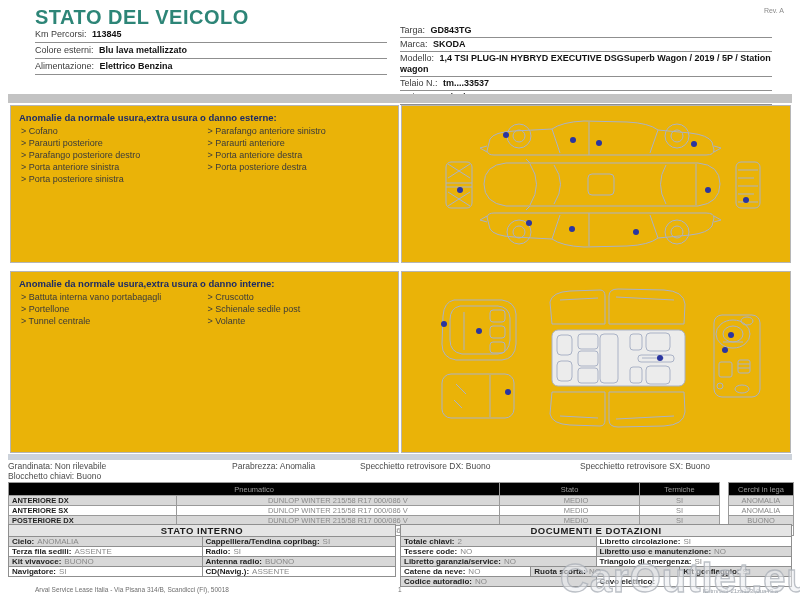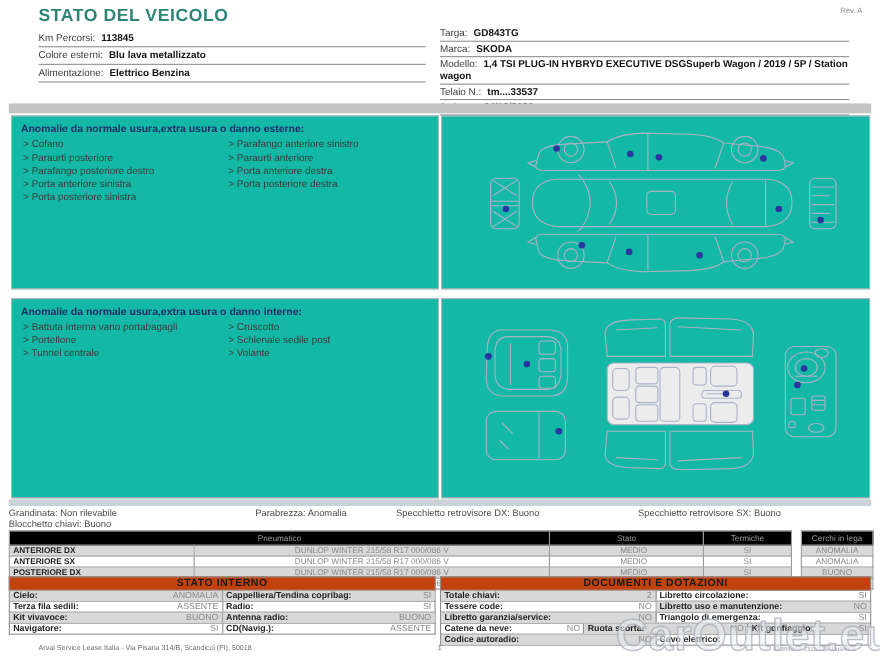--- a/index.html
+++ b/index.html
@@ -1,35 +1,35 @@
 <!DOCTYPE html>
 <html><head>
 <meta charset="utf-8">
 <style>
   html,body{margin:0;padding:0;}
   body{
     width:800px;height:600px;position:relative;overflow:hidden;
     background:#ffffff;font-family:"Liberation Sans",sans-serif;color:#333;
   }
   
-  .page-title{position:absolute;left:35px;top:6px;font-size:16px;font-weight:bold;
+  .page-title{position:absolute;left:35px;top:6px;font-size:20px;font-weight:bold;
     color:#2d8577;letter-spacing:.5px;}
   .rev{position:absolute;right:16px;top:7px;font-size:7px;color:#8a8a8a;}
   .info-block{position:absolute;font-size:9px;line-height:11px;}
   #info-left{left:35px;top:27px;width:352px;}
   #info-right{left:400px;top:24px;width:372px;}
   .irow{border-bottom:1px solid #8f8f8f;padding:1px 0 1px 0;}
   #info-left .irow{padding:2px 0;}
   .lbl{color:#3c3c3c;}
   .val{font-weight:bold;color:#121212;margin-left:3px;}
   
   .gbar1{position:absolute;left:8px;top:94px;width:784px;height:9px;background:#c3c3c3;}
   .gbar2{position:absolute;left:8px;top:454px;width:784px;height:6px;background:#ccd2da;}
   
-  .box{position:absolute;background:#14b8a6;border:1px solid #b5b5b5;box-sizing:border-box;}
+  .box{position:absolute;background:#eab308;border:1px solid #b5b5b5;box-sizing:border-box;}
   #box-ext-list{left:10px;top:105px;width:389px;height:158px;}
   #box-ext-diag{left:401px;top:105px;width:390px;height:158px;}
   #box-int-list{left:10px;top:271px;width:389px;height:182px;}
   #box-int-diag{left:401px;top:271px;width:390px;height:182px;}
   .box-title{font-size:9.5px;font-weight:bold;color:#1c2b66;padding:6px 8px 3px 8px;}
   .cols{display:flex;padding:0 4px 0 10px;}
   .col{width:188px;font-size:9px;line-height:11.5px;color:#3a3a3a;}
   .col div{margin-bottom:.5px;}
   .diag{width:100%;height:100%;display:block;}
   
@@ -49,26 +49,26 @@
   .tyres td.pos{font-weight:bold;color:#222;text-align:left;padding-left:3px;width:168px;}
   .t-main td.pn{width:330px;}
   .t-main td.st{width:128px;padding-left:15px;}
   .t-main td.tm{width:78px;}
   tr.shade td{background:#d8d8d8;}
   td.shadec{background:#d8d8d8;}
   
   .bt{position:absolute;top:524px;font-size:8px;box-sizing:border-box;}
   #stato-interno{left:8px;width:388px;}
   #documenti{left:400px;width:392px;}
-  .bt-title{background:#c2410c;border:1px solid #8f8f8f;text-align:center;
+  .bt-title{background:#e5e5e5;border:1px solid #8f8f8f;text-align:center;
     font-weight:bold;color:#1b1b1b;font-size:9.5px;height:11px;line-height:11px;
     letter-spacing:.5px;}
   .bt-row{display:flex;border:1px solid #8f8f8f;border-top:none;height:9px;
     line-height:9px;}
-  .bt-cell{flex:1;display:flex;justify-content:space-between;padding:0 3px;
+  .bt-cell{flex:1;display:flex;padding:0 3px;
     box-sizing:border-box;overflow:hidden;white-space:nowrap;}
   .bt-cell.brd{border-right:1px solid #8f8f8f;}
   .bt-cell .cl{color:#1f1f1f;font-weight:bold;}
   .bt-cell .cv{color:#8a8a8a;margin-left:3px;}
   .bt-cell.shadeb{background:#d8d8d8;}
   .half{flex:1.15;}
   .half2{flex:.85;}
   
   .footer-company{position:absolute;left:35px;top:586px;font-size:6.5px;color:#6e6e6e;}
   .footer-page{position:absolute;left:398px;top:586px;font-size:6.5px;color:#6e6e6e;}

